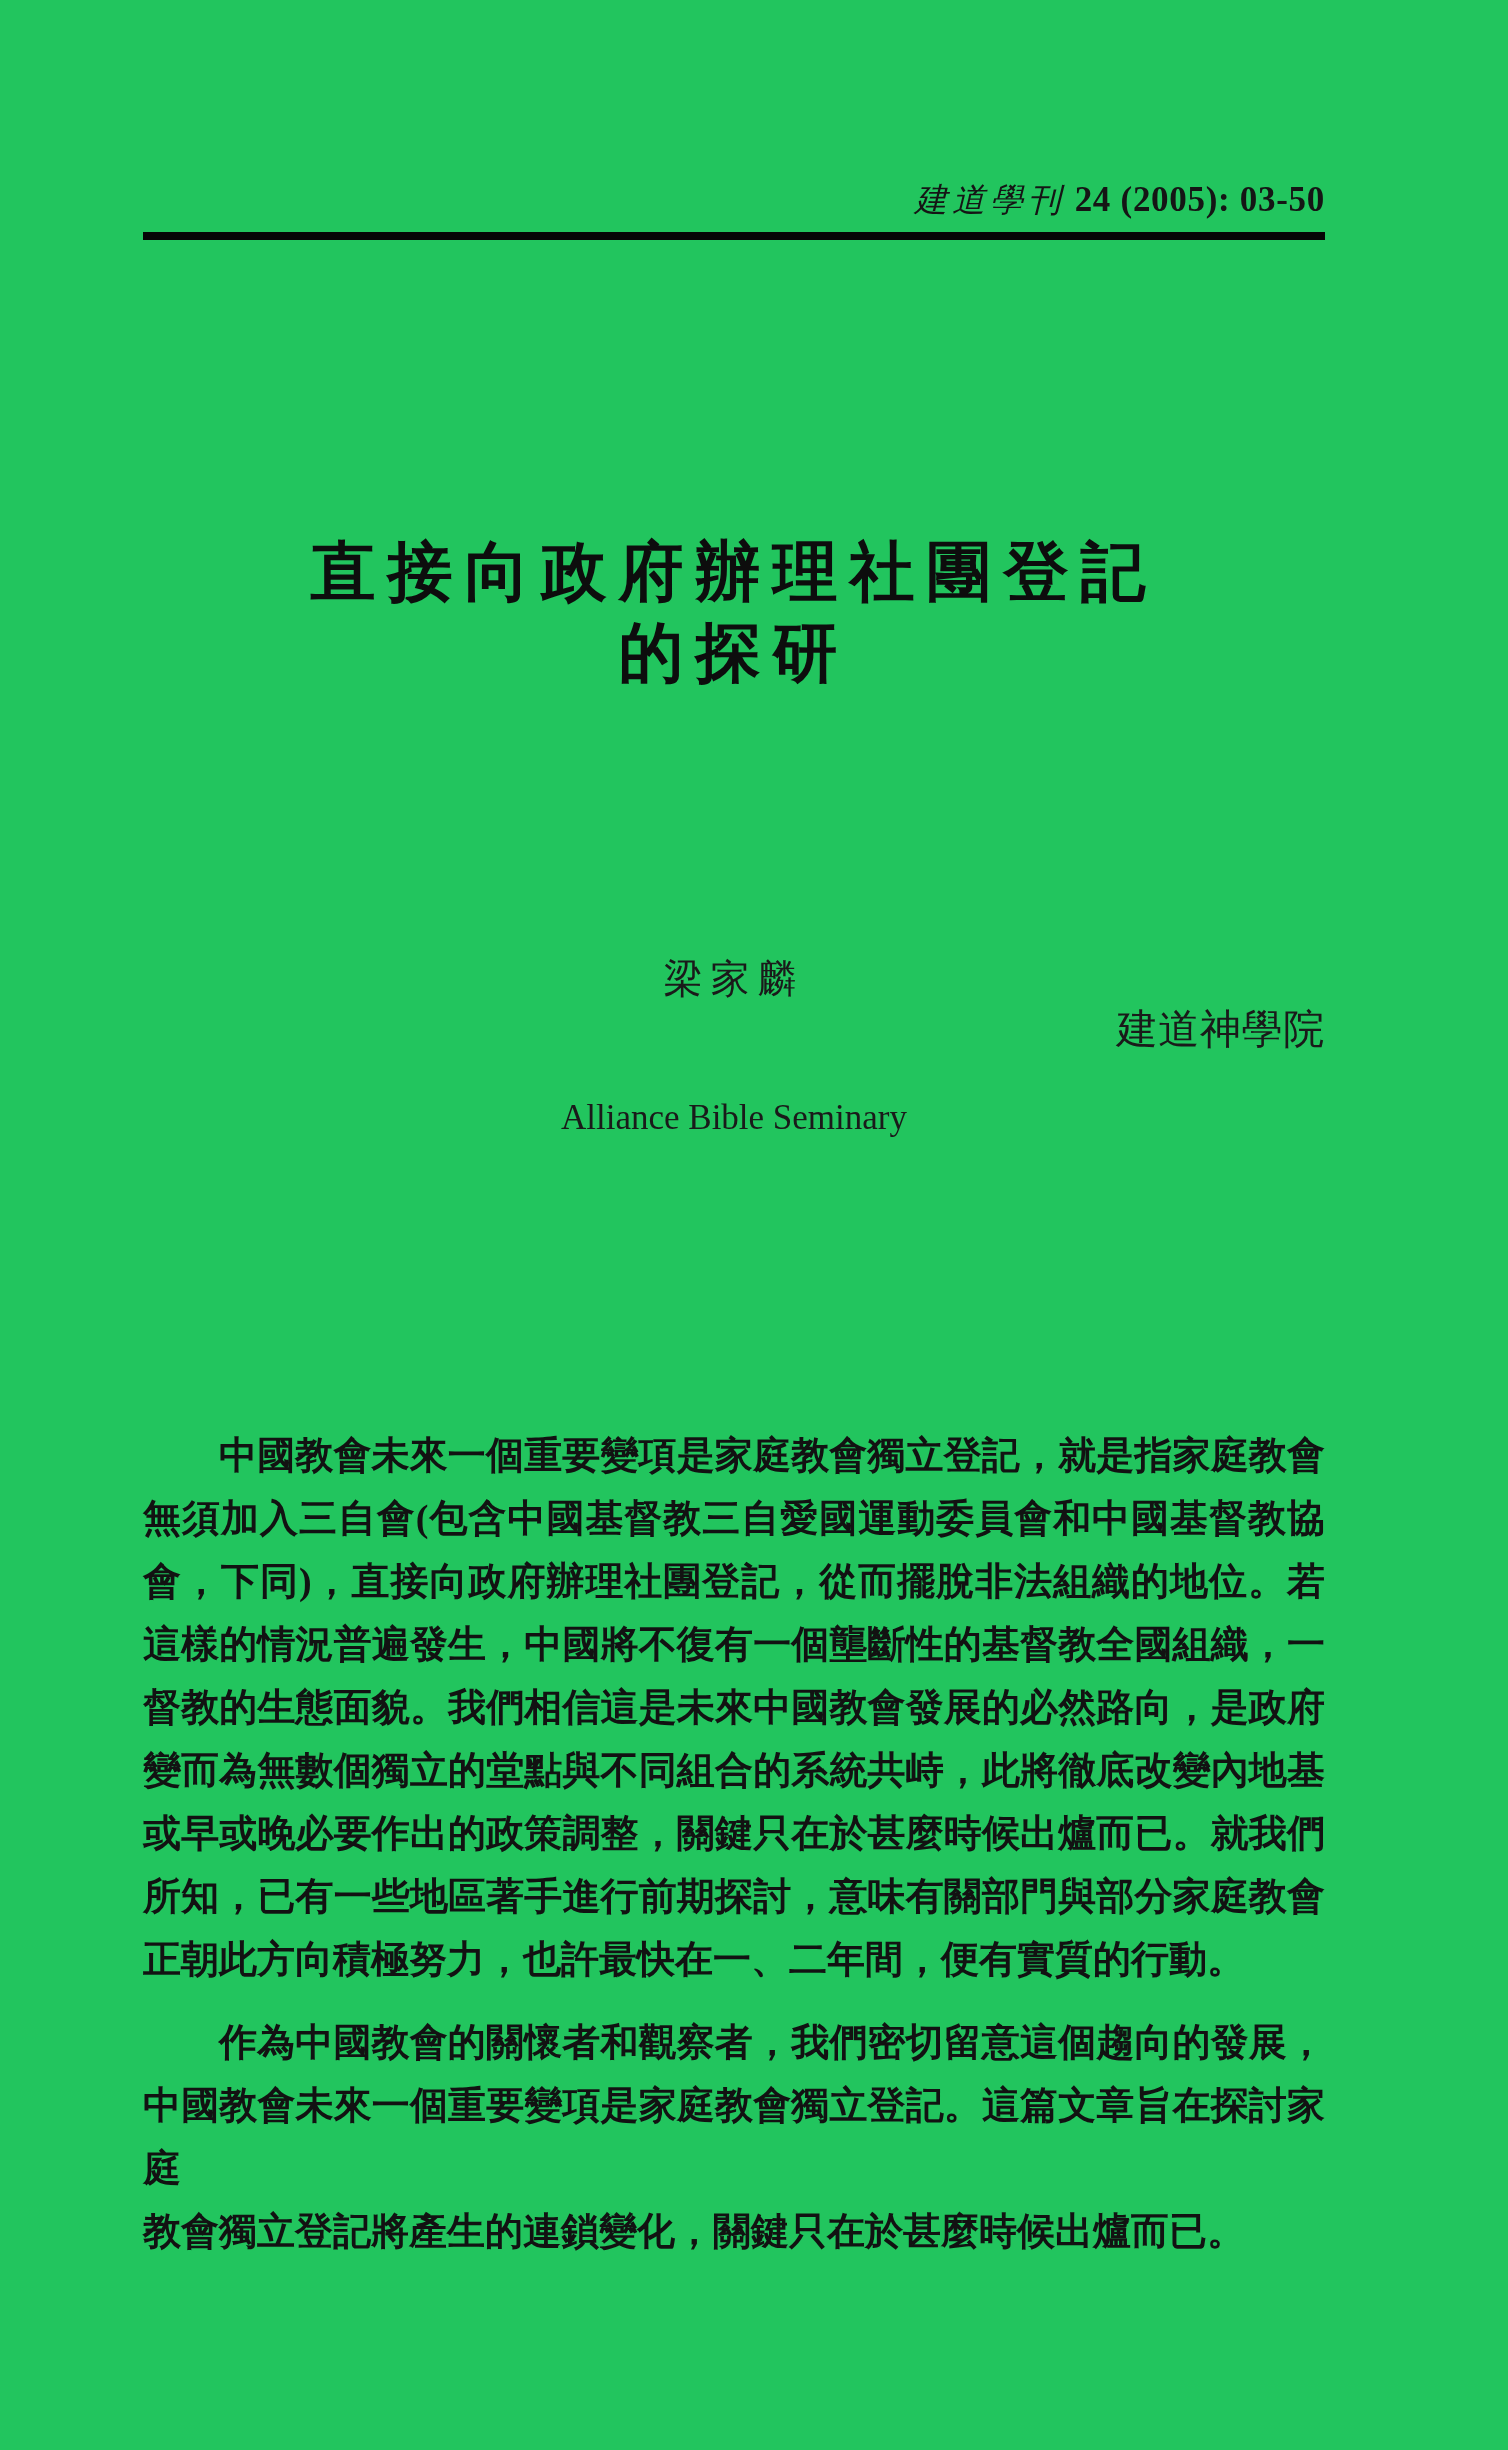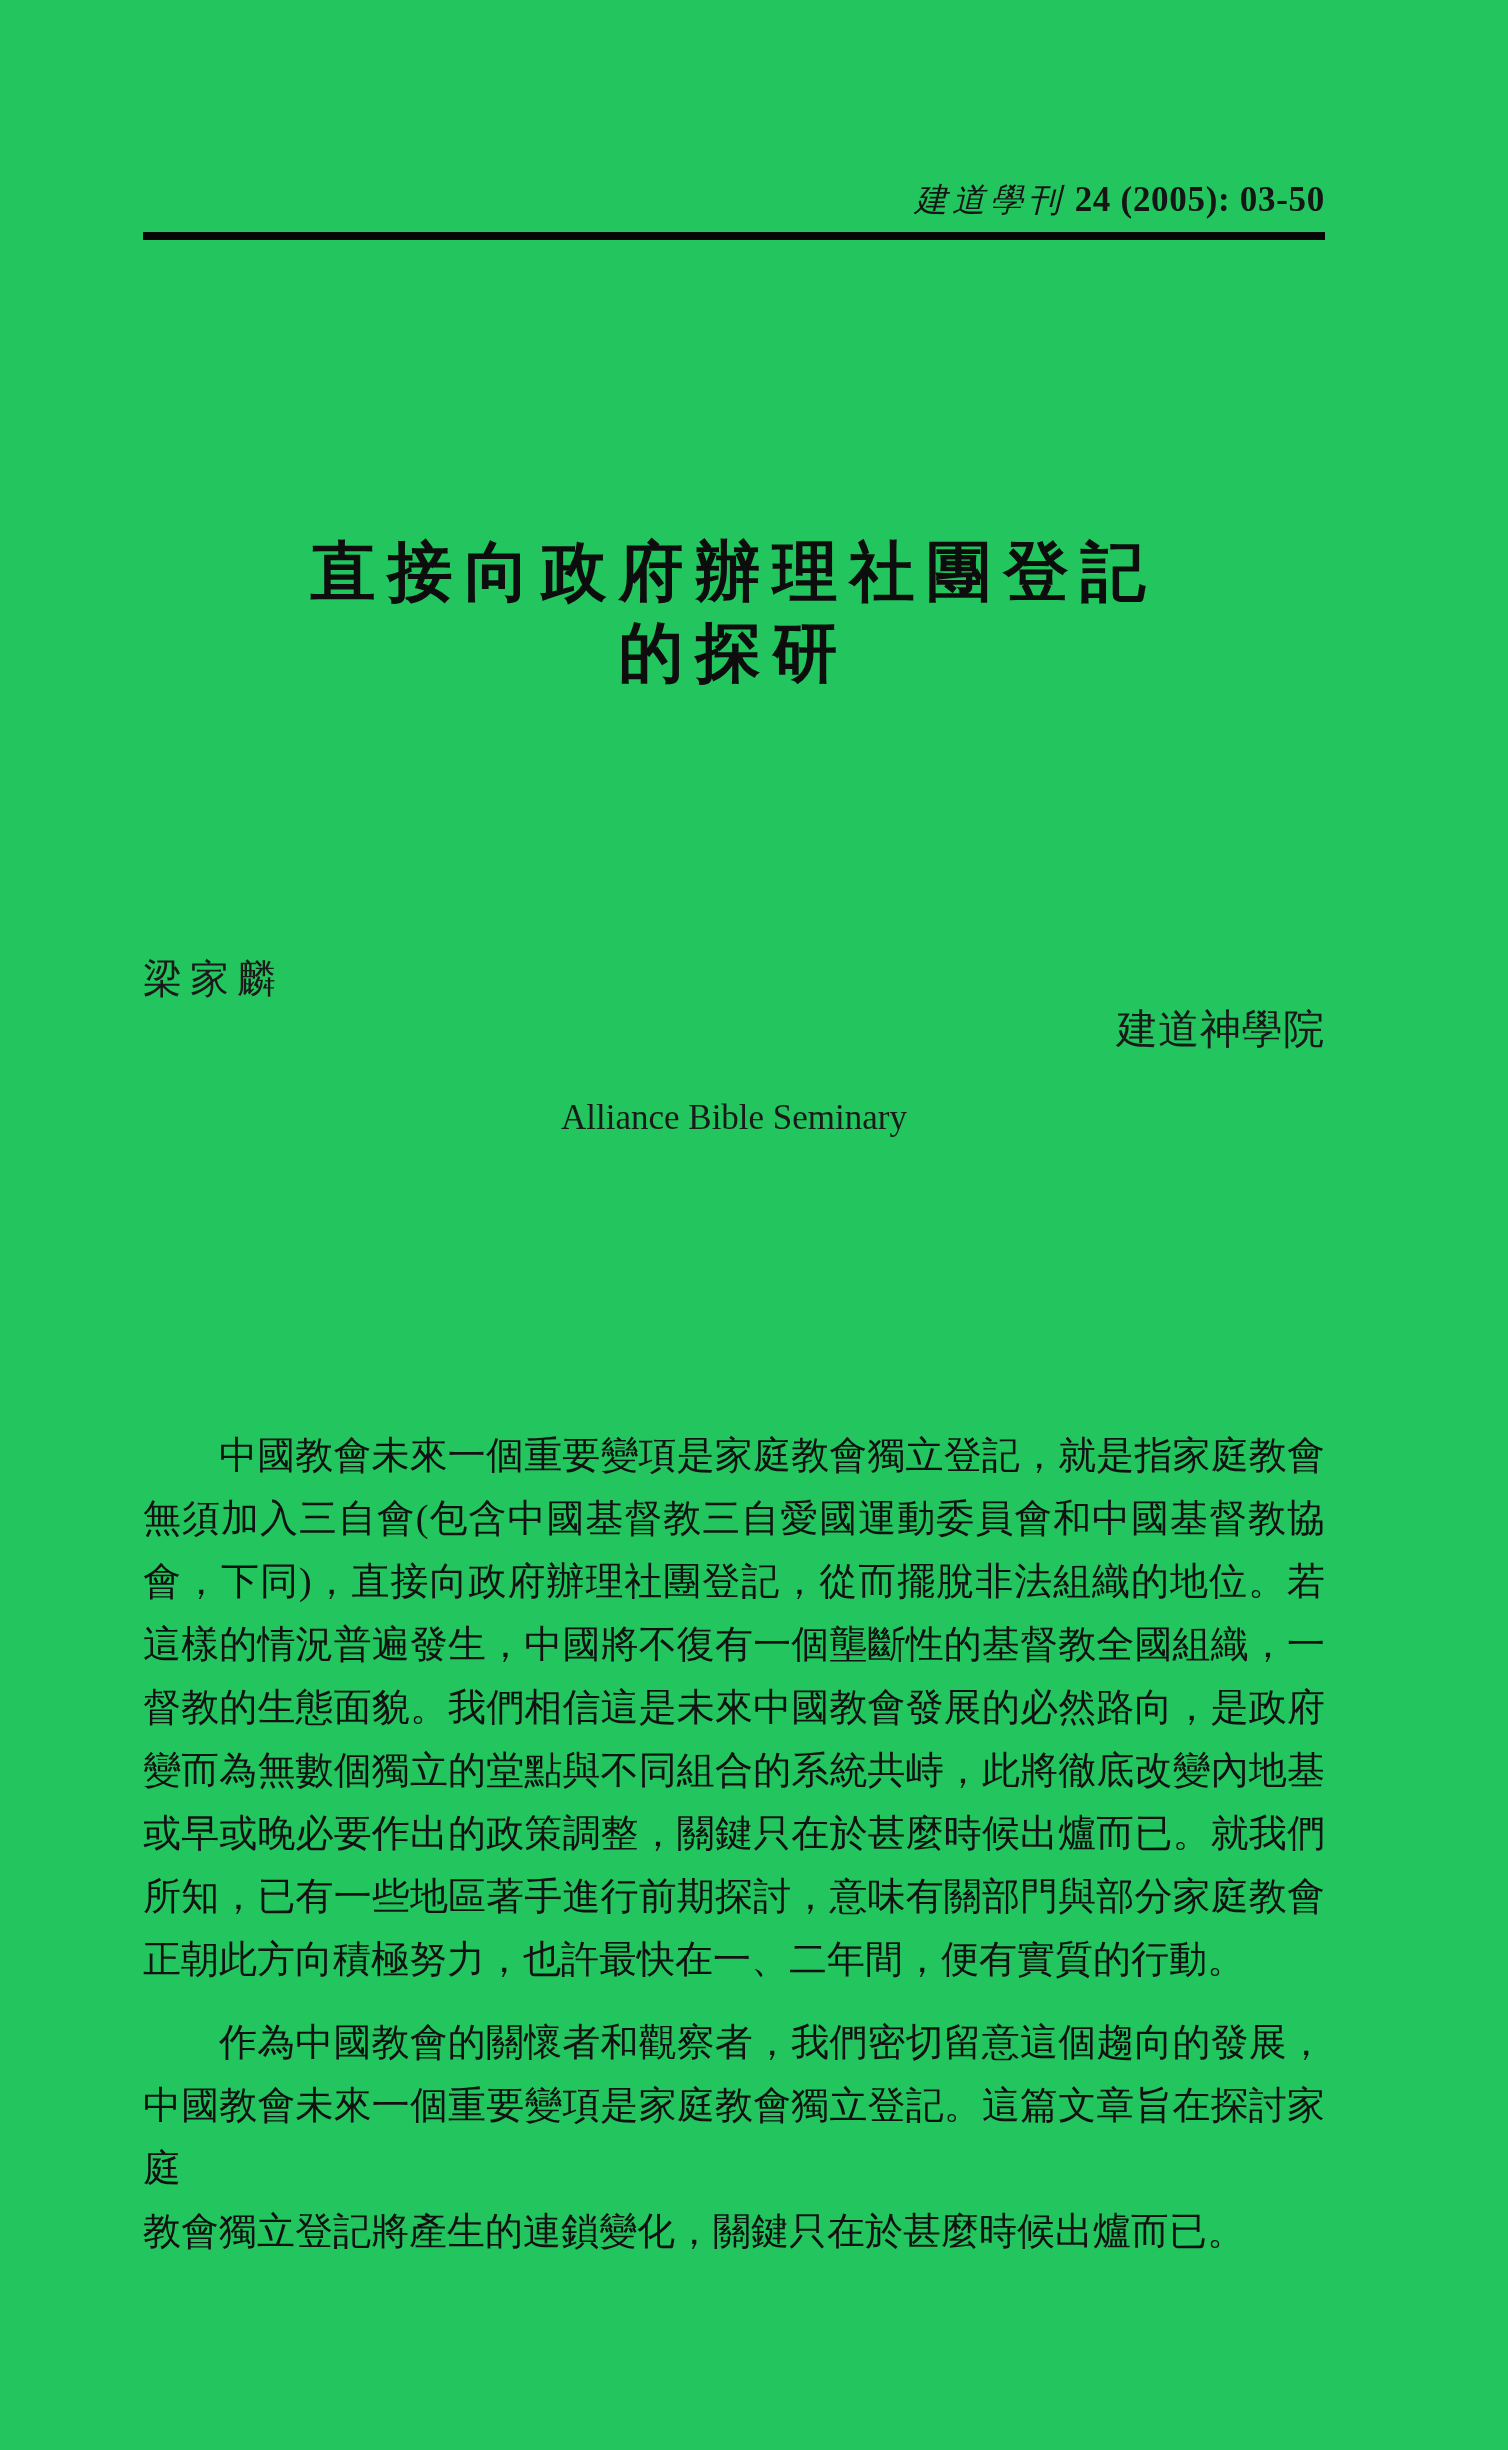--- a/index.html
+++ b/index.html
@@ -46,20 +46,21 @@
     font-weight:700;
     font-size:65px;
     line-height:81px;
     letter-spacing:12px;
     color:#0d0d0d;
   }
 
   
   .author-name{
     position:absolute;top:955px;
+    text-align:center;
     font-size:39px;line-height:47px;
     letter-spacing:8px;
     color:#1a1a1a;
   }
   .affil-zh{
     position:absolute;top:1010px;
     text-align:right;
     font-size:41px;line-height:39px;
     letter-spacing:0.7px;
     color:#1a1a1a;
@@ -78,20 +79,21 @@
     font-size:38px;
     line-height:63px;
     color:#121212;
   }
   .para{margin:0;}
   .para + .para{margin-top:20px;}
   .line{
     text-align:justify;
     text-align-last:justify;
     text-justify:inter-ideograph;
+    font-weight:bold;
   }
   .line.indent{text-indent:76px;}
   .line.last{text-align-last:left;}
 </style>
 </head>
 <body>
 
 <div class="page">
 
   <div class="header-line content-x">

